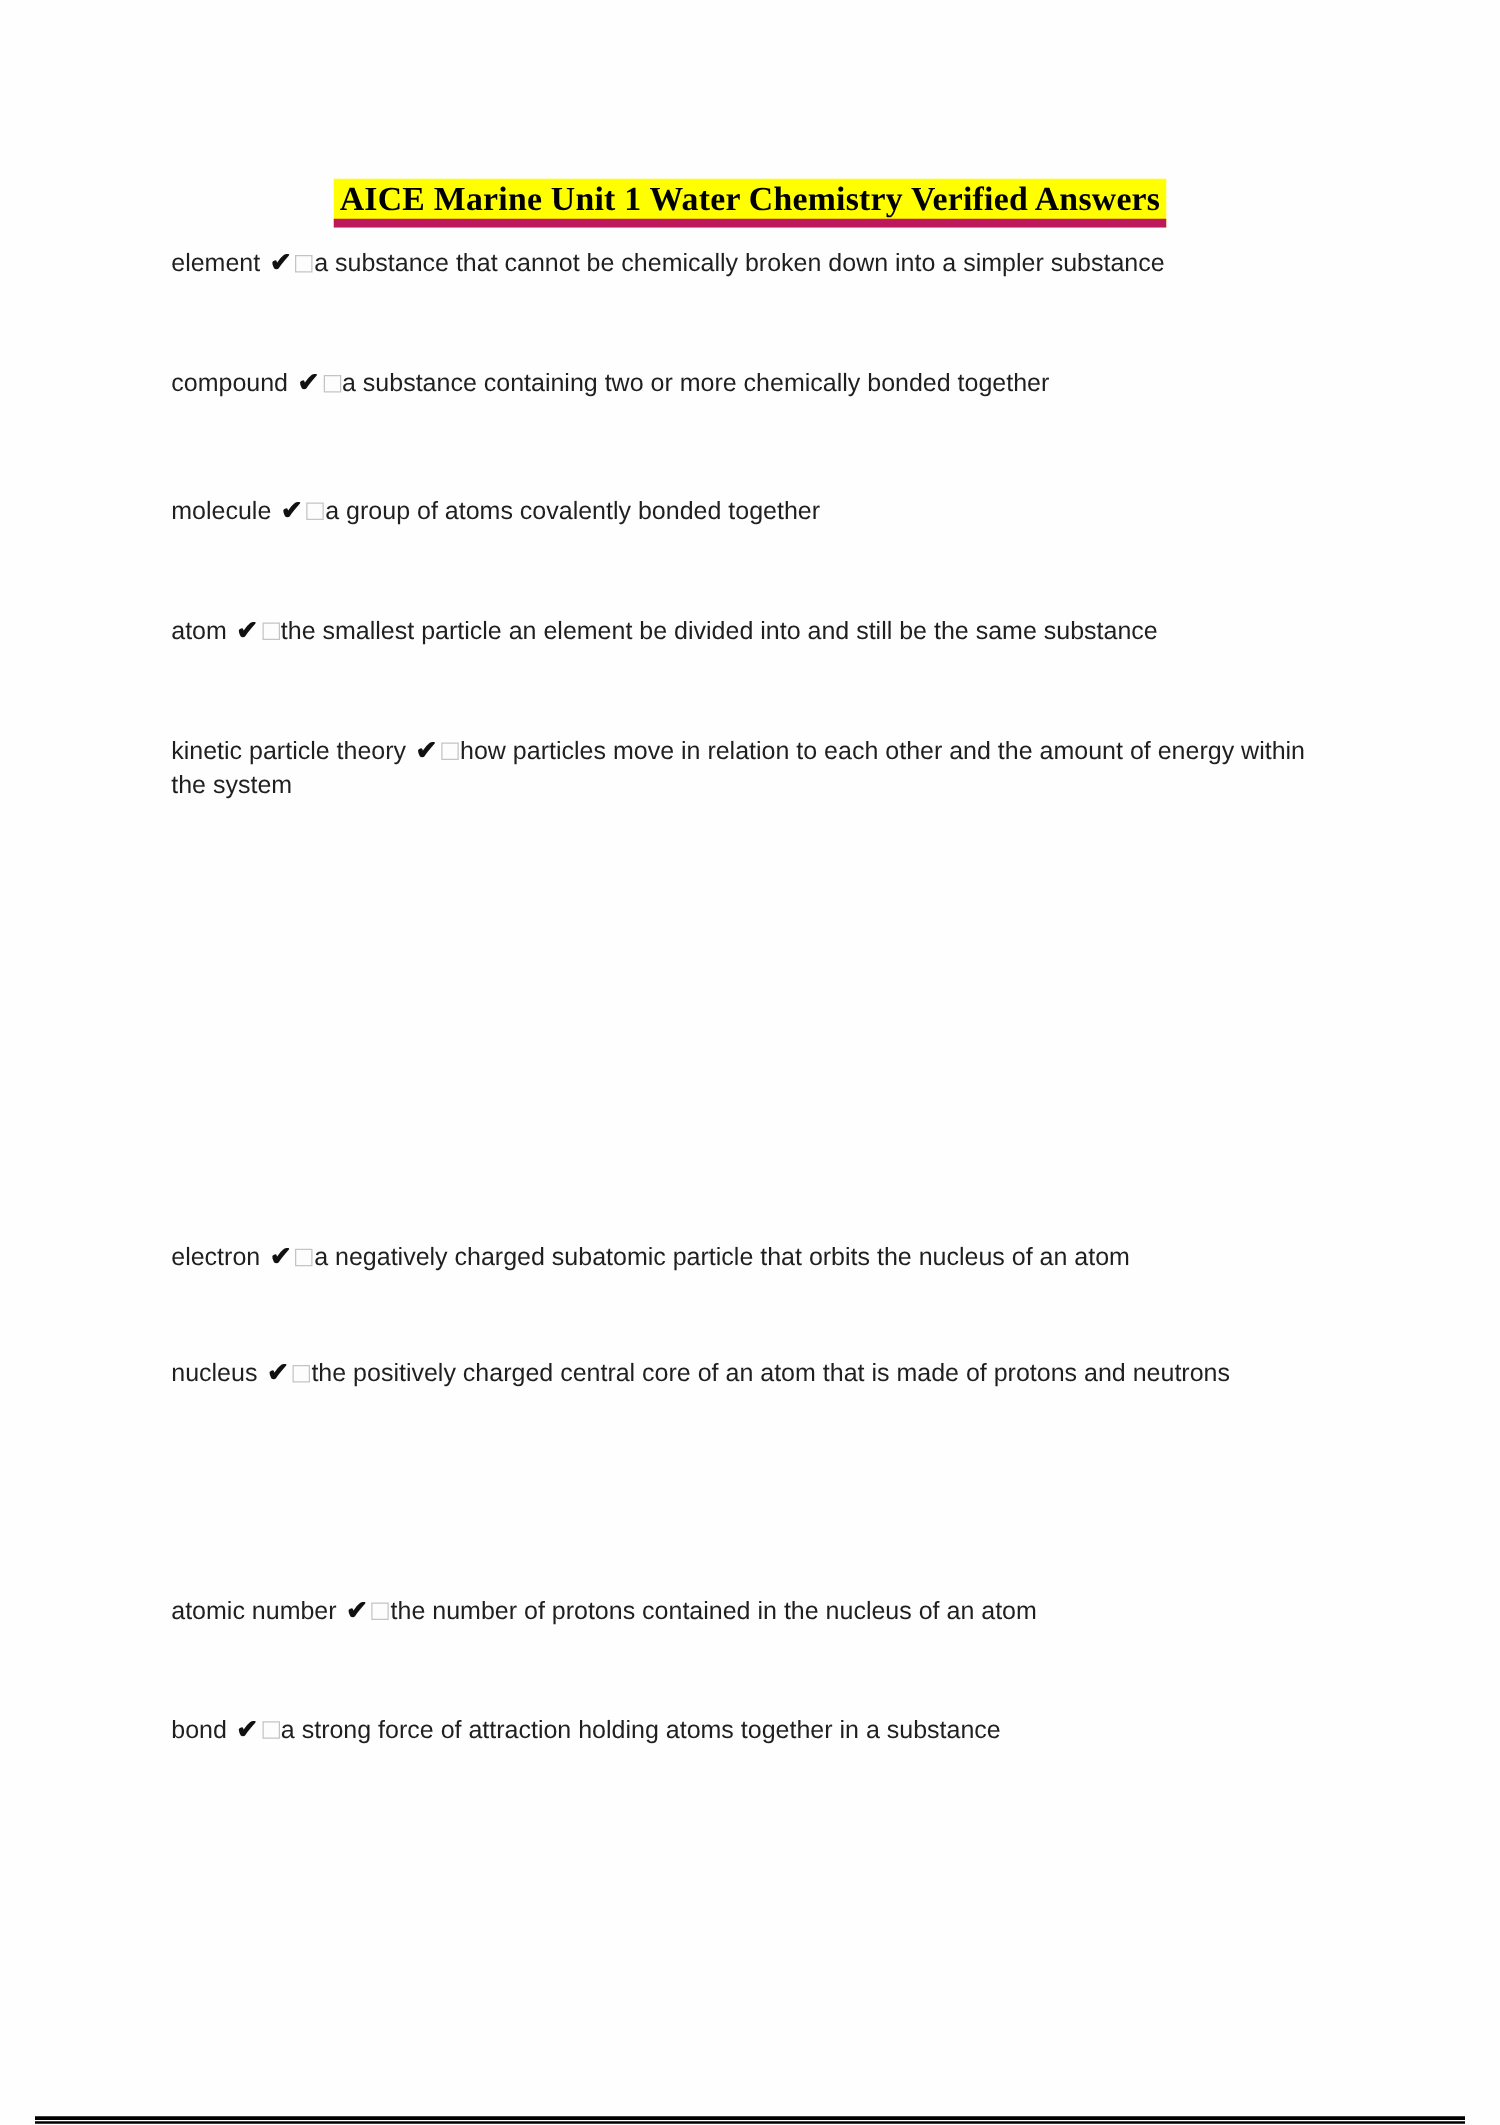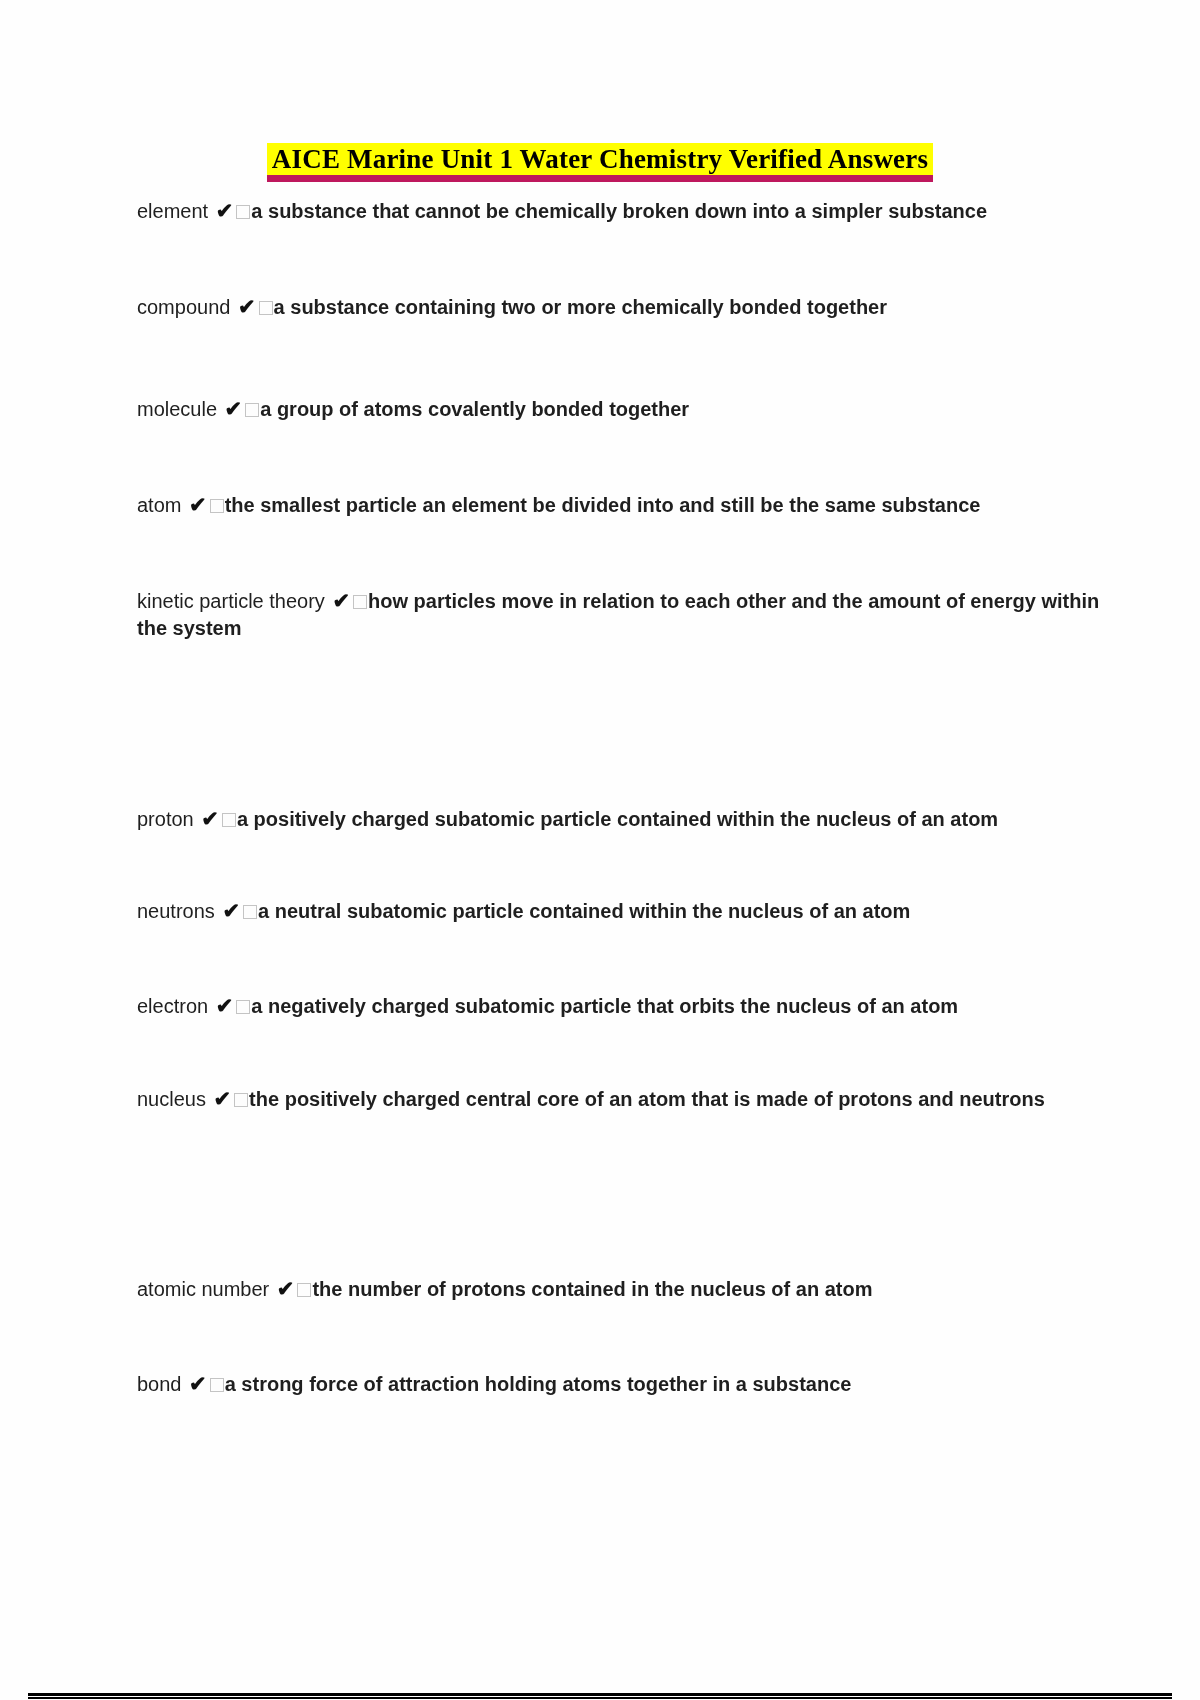--- a/index.html
+++ b/index.html
@@ -31,21 +31,21 @@
   }
   .entry{
     position:absolute;
     left:137px;
     width:1005px;
     margin:0;
     font-size:20px;
     line-height:27px;
     color:#1f1f1f;
   }
-  .def{white-space:pre-wrap;font-weight:bold;}
+  .def{white-space:pre-wrap;}
   .check{
     font-weight:bold;
     font-size:21px;
     color:#111;
     padding-left:2px;
   }
   .missing-box{
     display:inline-block;
     width:12px;height:12px;
     border:1px solid #c4c4c4;
@@ -77,23 +77,21 @@
   <p class="entry" style="top:395px"><span class="term">molecule</span> <span class="check">✔</span><span class="missing-box"></span><span class="def">a group of atoms covalently bonded together</span></p>
 
   <p class="entry" style="top:293px"><span class="term">compound</span> <span class="check">✔</span><span class="missing-box"></span><span class="def">a substance containing two or more chemically bonded together</span></p>
 
   <p class="entry" style="top:491px"><span class="term">atom</span> <span class="check">✔</span><span class="missing-box"></span><span class="def">the smallest particle an element be divided into and still be the same substance</span></p>
 
   <p class="entry" style="top:587px"><span class="term">kinetic particle theory</span> <span class="check">✔</span><span class="missing-box"></span><span class="def">how particles move in relation to each other and the amount of energy within
 the system</span></p>
 
 
-  <p class="entry" style="top:805px"><span class="term">proton</span> <span class="check">✔</span><span class="missing-box"></span><span class="def">a positively charged subatomic particle contained within the nucleus of an atom</span></p>
 
-  <p class="entry" style="top:897px"><span class="term">neutrons</span> <span class="check">✔</span><span class="missing-box"></span><span class="def">a neutral subatomic particle contained within the nucleus of an atom</span></p>
 
   <p class="entry" style="top:992px"><span class="term">electron</span> <span class="check">✔</span><span class="missing-box"></span><span class="def">a negatively charged subatomic particle that orbits the nucleus of an atom</span></p>
 
   <p class="entry" style="top:1085px"><span class="term">nucleus</span> <span class="check">✔</span><span class="missing-box"></span><span class="def">the positively charged central core of an atom that is made of protons and neutrons</span></p>
 
 
   <p class="entry" style="top:1370px"><span class="term">bond</span> <span class="check">✔</span><span class="missing-box"></span><span class="def">a strong force of attraction holding atoms together in a substance</span></p>
 
   <p class="entry" style="top:1275px"><span class="term">atomic number</span> <span class="check">✔</span><span class="missing-box"></span><span class="def">the number of protons contained in the nucleus of an atom</span></p>
 

